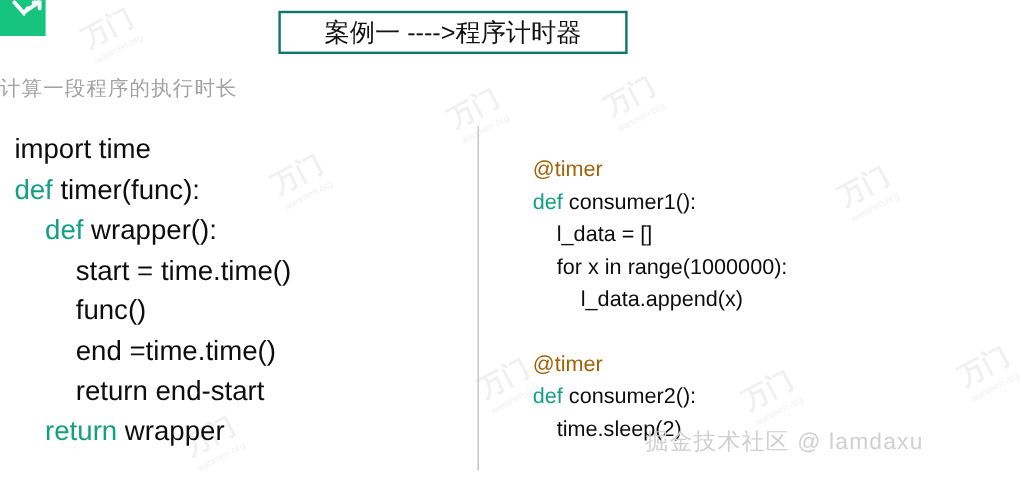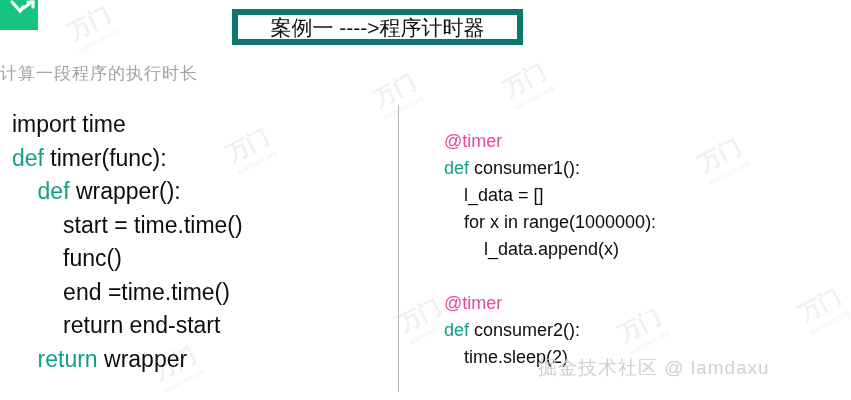--- a/index.html
+++ b/index.html
@@ -30,21 +30,21 @@
   .logo-mark svg { display: block; }
 
   
   .title-box {
     position: absolute;
     left: 232px;
     top: 9px;
     width: 291px;
     height: 36px;
     box-sizing: border-box;
-    border: 6px solid #0f766e;
+    border: 2px solid #0f766e;
     background: #ffffff;
     display: flex;
     align-items: center;
     justify-content: center;
   }
   .title-text {
     font-size: 21px;
     color: #111111;
     letter-spacing: 0px;
     white-space: pre;
@@ -88,21 +88,21 @@
     line-height: 33.5px;
   }
   .code-right {
     left: 444px;
     top: 128px;
     font-size: 18px;
     line-height: 27px;
   }
   .code .line { white-space: pre; }
   .kw  { color: #14a085; margin-top: 32px; }
-  .dec { color: #ec4899; }
+  .dec { color: #a16207; }
 
   
   .credit {
     position: absolute;
     left: 538px;
     top: 355px;
     font-size: 19px;
     color: #d0d0d0;
     white-space: pre;
     letter-spacing: 1px;

